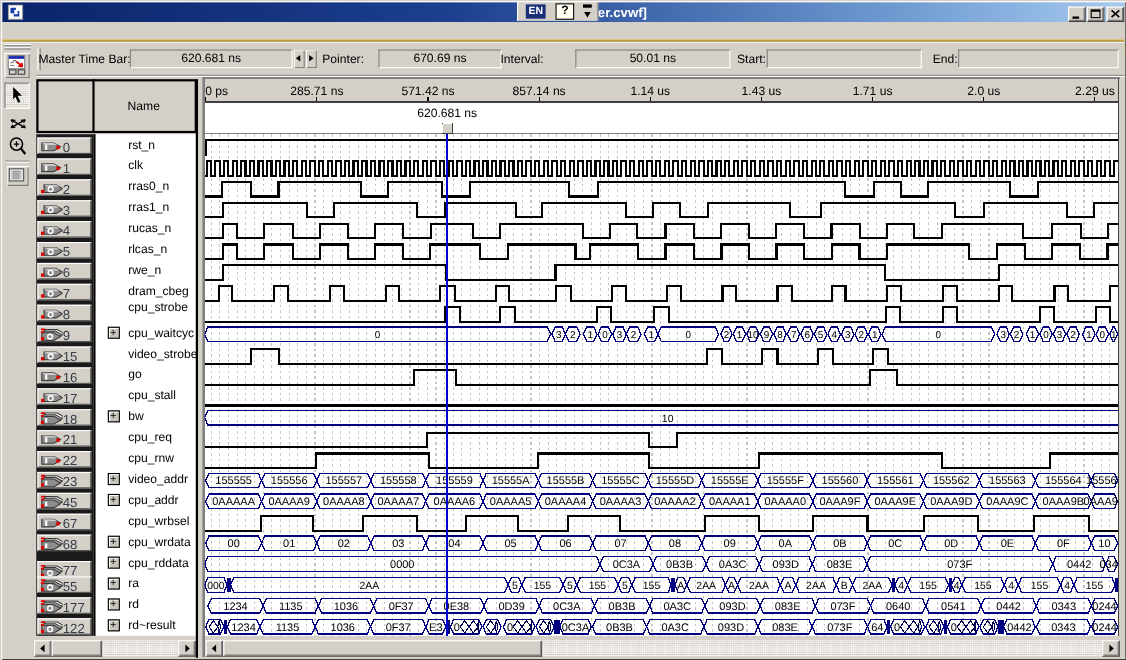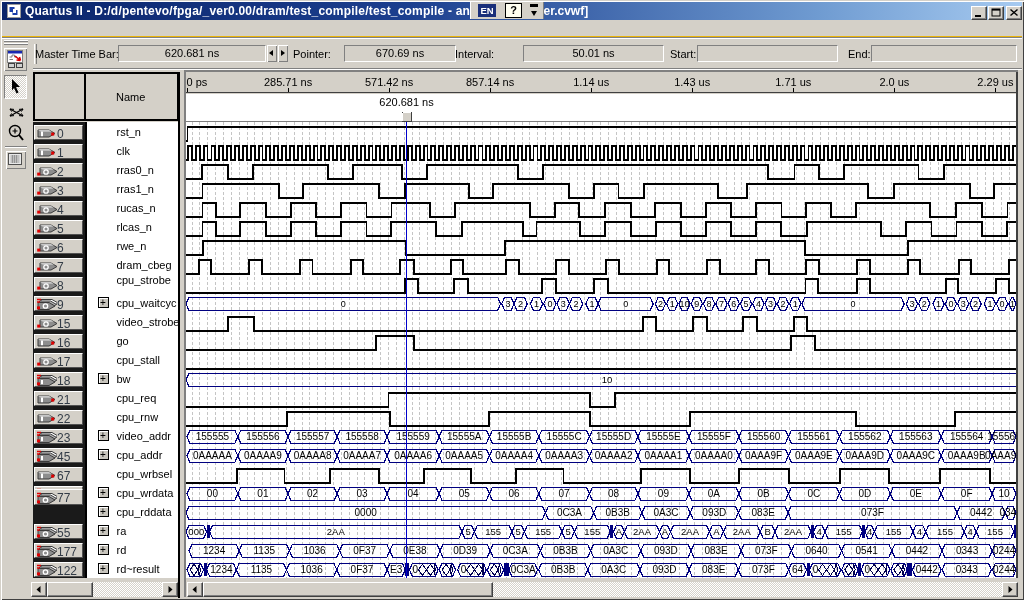--- a/index.html
+++ b/index.html
@@ -21,21 +21,20 @@
 .arrow{width:0;height:0;position:absolute}
 
 </style></head><body>
 <div class="abs" style="left:0;top:0;width:1024px;height:600px;border-top:1px solid #d4d0c8;border-left:1px solid #d4d0c8;box-shadow:inset 1px 1px 0 #fff, inset -1px -1px 0 #404040;pointer-events:none;z-index:99"></div>
 <div class="abs" style="left:2px;top:2px;width:1020px;height:18px;background:linear-gradient(90deg,#0a246a 0%,#1c3f8f 40%,#6f9bd1 80%,#a6caf0 100%)">
 <svg class="abs" style="left:5px;top:2px" width="15" height="15">
       <rect x="0.5" y="0.5" width="13" height="13" fill="#fff" stroke="#9a9a9a"></rect>
       <path d="M2.5,3 h5 v3 h3 v5 h-5 v-3 h-3 z" fill="#1a3da8"></path>
       <rect x="6" y="5" width="3" height="4" fill="#fff"></rect>
     </svg>
-<div class="abs" style="left:23px;top:2px;width:447px;height:16px;overflow:hidden;color:#fff;font-weight:700;font-size:12px;letter-spacing:0.2px;white-space:nowrap">Quartus II - D:/d/pentevo/fpga/_ver0.00/dram/test_compile/test_compile - an</div>
 <div class="abs" style="left:541.5px;top:2px;color:#fff;font-weight:700;font-size:12px;white-space:nowrap">er.cvwf]</div>
 <div class="titlebtn" style="left:969px"><svg width="14" height="12">
         <path d="M3 9 H9" stroke="#000" stroke-width="2"></path>
       </svg></div>
 <div class="titlebtn" style="left:986px"><svg width="14" height="12">
         <rect x="3" y="2" width="8" height="7" fill="none" stroke="#000" stroke-width="1"></rect>
         <path d="M3 2.8 H11" stroke="#000" stroke-width="1.6"></path>
       </svg></div>
 <div class="titlebtn" style="left:1004px"><svg width="14" height="12">
         <path d="M3.5 2.5 L10.5 8.5 M10.5 2.5 L3.5 8.5" stroke="#000" stroke-width="1.4"></path>
@@ -224,21 +223,21 @@
         <use href="#tag-in"></use>
       </svg>
 <div class="num">67</div>
     </div>
 <div class="rowbtn" style="top:363.5px">
 <svg class="abs" style="left:2px;top:1.5px" width="20" height="13">
         <use href="#tag-ing"></use>
       </svg>
 <div class="num">68</div>
     </div>
-<div class="rowbtn" style="top:367px">
+<div class="rowbtn" style="top:388px">
 <svg class="abs" style="left:2px;top:1.5px" width="20" height="13">
         <use href="#tag-outg"></use>
       </svg>
 <div class="num">77</div>
     </div>
 <div class="rowbtn" style="top:401.5px">
 <svg class="abs" style="left:2px;top:1.5px" width="20" height="13">
         <use href="#tag-outg"></use>
       </svg>
 <div class="num">55</div>

